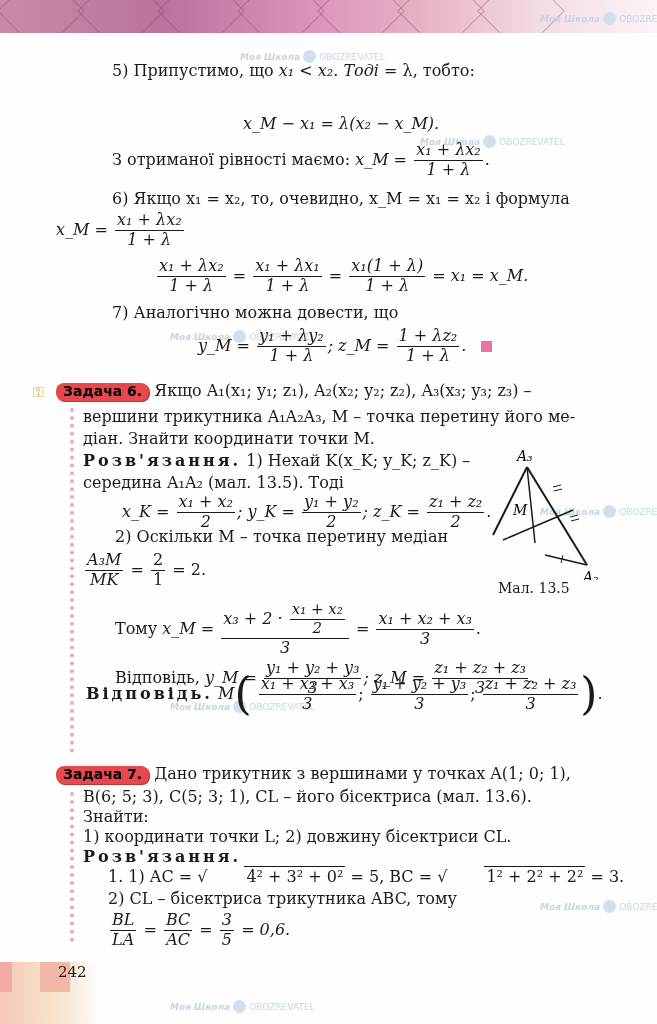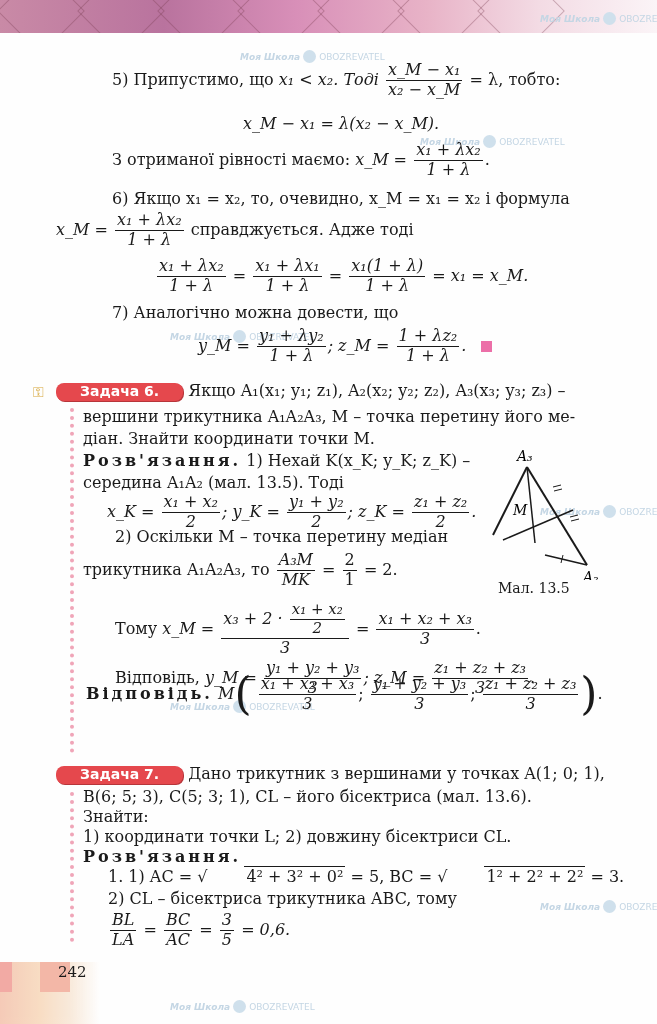--- a/index.html
+++ b/index.html
@@ -16,22 +16,22 @@
         display:flex; align-items:center; gap:3px; pointer-events:none; }
   .wm .ms { font-style:italic; font-weight:bold; }
   .wm .ci { width:13px; height:13px; border-radius:50%; background:#cfe0ec; display:inline-block; }
   .line { position:absolute; white-space:nowrap; line-height:1.1; }
   .b { font-weight:normal; }
   .it { font-style:italic; }
   .frac { display:inline-flex; flex-direction:column; align-items:center; vertical-align:middle; margin:0 2px; }
   .frac .num { border-bottom:1.4px solid #1a1a1a; padding:0 2px 1px; line-height:1.05; }
   .frac .den { padding:1px 2px 0; line-height:1.05; }
   .sp { letter-spacing:3px; font-weight:bold; }
-  .badge { display:inline-block; background:#e5484d; color:#ffffff; font-family:"DejaVu Sans",sans-serif; font-weight:bold;
-           font-size:14px; padding:1px 24px 2px; border-radius:8px; box-shadow:1px 1px 0 #b7353a; }
+  .badge { display:inline-block; background:#e5484d; color:#000000; font-family:"DejaVu Sans",sans-serif; font-weight:bold;
+           font-size:14px; padding:1px 7px 2px; border-radius:8px; box-shadow:1px 1px 0 #b7353a; }
   .dots { position:absolute; width:4px; border-left:4px dotted #f0a5b8; }
   .pinksq { display:inline-block; width:11px; height:11px; background:#ec6fa8; margin-left:10px; vertical-align:middle; }
   .sqrt { border-top:1.4px solid #1a1a1a; padding:0 2px;margin-left:37px; }
   .paren { font-size:44px; font-weight:normal; vertical-align:middle; line-height:1; }
 </style>
 </head>
 <body>
 
 <div class="banner">
   <div class="diamond" style="left:10px"></div>
@@ -84,44 +84,39 @@
   </div>
 <div class="wm" style="left:170px;top:1000px">
     <span class="ms">Моя Школа</span>
     <span class="ci"></span>
     <span>OBOZREVATEL</span>
   </div>
 
 <div class="line" style="left:112px;top:62px">
   <span>5) Припустимо, що</span>
   <span class="it">x₁ &lt; x₂. Тоді</span>
-  <span class="frac it">
-      <span class="num">x_M − x₁</span>
-      <span class="den">x₂ − x_M</span>
-    </span>
   <span>= λ, тобто:</span>
 </div>
 <div class="line it" style="left:243px;top:115px">x_M − x₁ = λ(x₂ − x_M).</div>
 <div class="line" style="left:112px;top:142px">
   <span>З отриманої рівності маємо:</span>
   <span class="it">x_M =</span>
   <span class="frac it">
       <span class="num">x₁ + λx₂</span>
       <span class="den">1 + λ</span>
     </span>.
 </div>
 
 <div class="line" style="left:112px;top:190px">6) Якщо x₁ = x₂, то, очевидно, x_M = x₁ = x₂ і формула</div>
 <div class="line" style="left:56px;top:212px">
   <span class="it">x_M =</span>
   <span class="frac it">
       <span class="num">x₁ + λx₂</span>
       <span class="den">1 + λ</span>
     </span>
-  <span>справджується. Адже тоді</span>
 </div>
 <div class="line it" style="left:155px;top:258px">
   <span class="frac">
       <span class="num">x₁ + λx₂</span>
       <span class="den">1 + λ</span>
     </span> =
   <span class="frac">
       <span class="num">x₁ + λx₁</span>
       <span class="den">1 + λ</span>
     </span> =
@@ -152,38 +147,37 @@
   <span>Якщо A₁(x₁; y₁; z₁), A₂(x₂; y₂; z₂), A₃(x₃; y₃; z₃) –</span>
 </div>
 <div class="dots" style="left:70px;top:408px;height:345px"></div>
 <div class="line" style="left:83px;top:408px">вершини трикутника A₁A₂A₃, M – точка перетину його ме-</div>
 <div class="line" style="left:83px;top:430px">діан. Знайти координати точки M.</div>
 <div class="line" style="left:83px;top:452px">
   <span class="sp">Розв'язання.</span>
   <span>1) Нехай K(x_K; y_K; z_K) –</span>
 </div>
 <div class="line" style="left:83px;top:474px">середина A₁A₂ (мал. 13.5). Тоді</div>
-<div class="line it" style="left:107px;top:494px">
+<div class="line it" style="left:122px;top:494px">
   <span>x_K =</span>
   <span class="frac">
       <span class="num">x₁ + x₂</span>
       <span class="den">2</span>
     </span><span>; y_K =</span>
   <span class="frac">
       <span class="num">y₁ + y₂</span>
       <span class="den">2</span>
     </span><span>; z_K =</span>
   <span class="frac">
       <span class="num">z₁ + z₂</span>
       <span class="den">2</span>
     </span>.
 </div>
 <div class="line" style="left:115px;top:528px">2) Оскільки M – точка перетину медіан</div>
 <div class="line" style="left:83px;top:552px">
-  <span>трикутника A₁A₂A₃, то</span>
   <span class="frac it">
       <span class="num">A₃M</span>
       <span class="den">MK</span>
     </span>
   <span>=</span>
   <span class="frac">
       <span class="num">2</span>
       <span class="den">1</span>
     </span>
   <span>= 2.</span>

